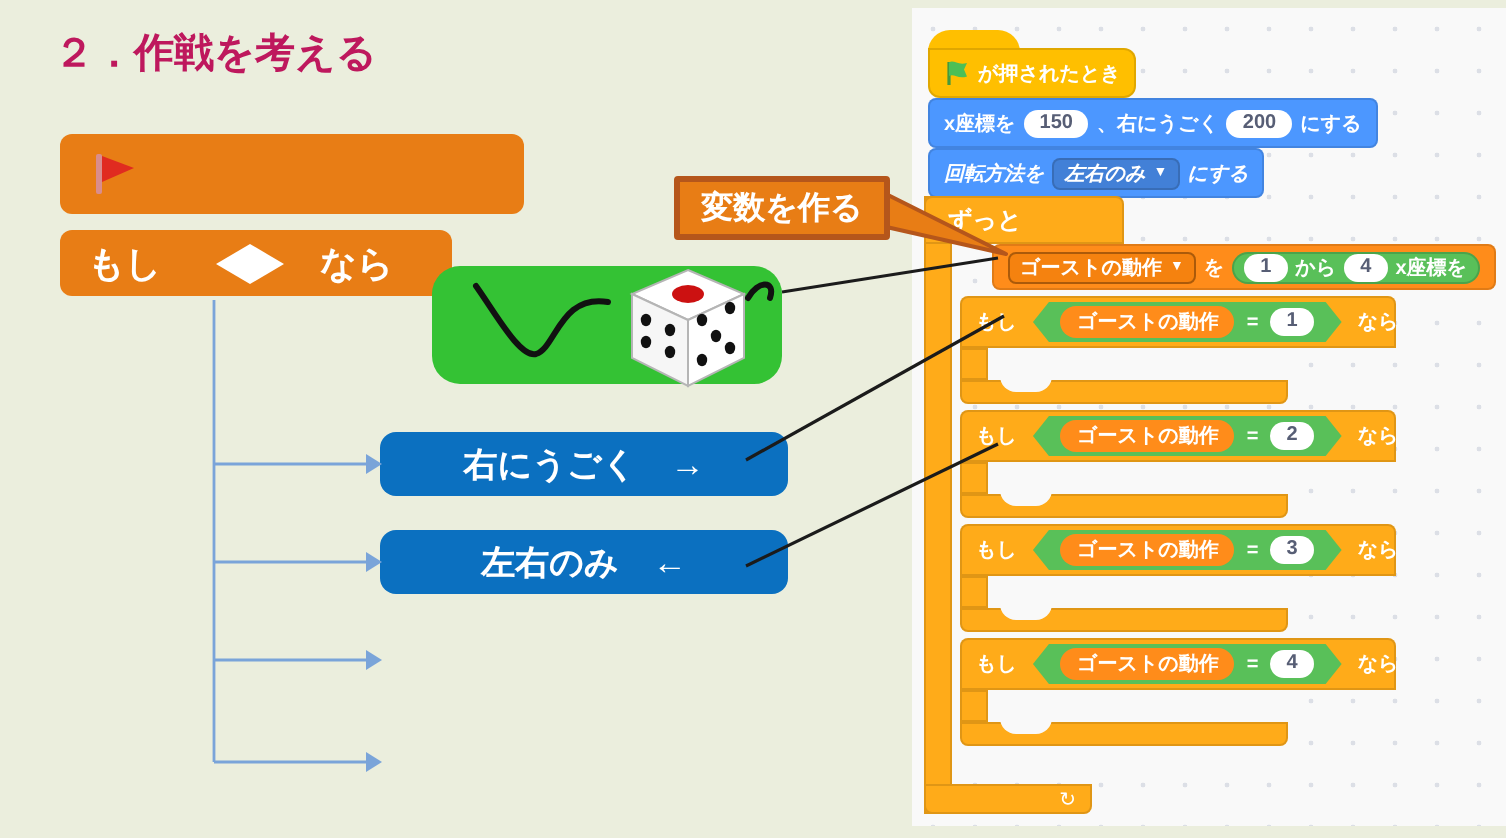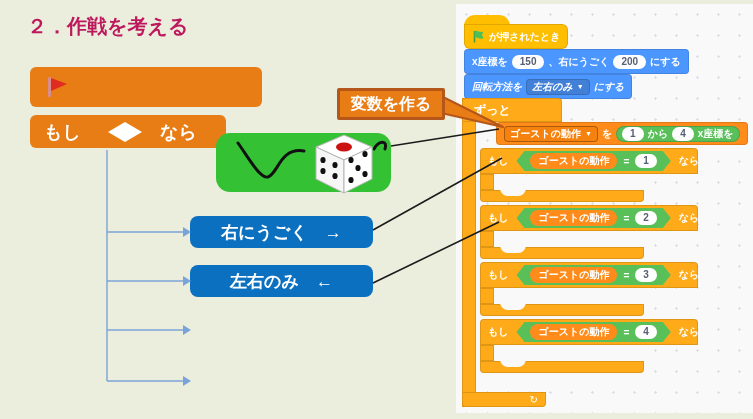--- a/index.html
+++ b/index.html
@@ -14,21 +14,21 @@
            border-radius:6px;color:#fff;font-size:18px;font-weight:bold;}
   .ifshape .w1{position:absolute;left:14px;top:5px;}
   .ifshape .w2{position:absolute;left:130px;top:5px;}
   .diamond{position:absolute;left:78px;top:7px;width:34px;height:20px;background:#fff;
            clip-path:polygon(50% 0,100% 50%,50% 100%,0 50%);}
   .greenbox{position:absolute;left:216px;top:133px;width:175px;height:59px;background:#34c234;
             border-radius:14px;overflow:visible;}
   .callout{position:absolute;left:337px;top:88px;width:108px;height:32px;background:#e87d15;
            border:3px solid #b5561b;box-sizing:border-box;border-radius:2px;color:#fff;
            font-size:16px;font-weight:bold;display:flex;align-items:center;justify-content:center;z-index:12;}
-  .opt{position:absolute;left:190px;width:183px;height:32px;background:#0b70c0;border-radius:8px;
+  .opt{position:absolute;left:190px;width:204px;height:32px;background:#0b70c0;border-radius:8px;
        color:#fff;font-weight:bold;font-size:17px;display:flex;align-items:center;justify-content:center;z-index:6;cursor:pointer;}
   .connectors{position:absolute;left:0;top:0;z-index:10;pointer-events:none;}
   
   .workspace{position:absolute;left:456px;top:4px;width:335px;height:409px;background:#f9f9f9;
              background-image:radial-gradient(#dcdfe6 1.2px,transparent 1.3px);background-size:21px 21px;z-index:1;}
   .sb{position:absolute;display:flex;align-items:center;gap:4px;padding:0 8px;height:25px;border-radius:4px;
       color:#fff;font-size:10px;font-weight:bold;white-space:nowrap;box-shadow:inset 0 0 0 1px rgba(0,0,0,.12);}
   .oval{background:#fff;color:#575e75;border-radius:12px;padding:1px 8px;font-size:10px;font-weight:bold;line-height:12px;}
   .drop{border-radius:4px;padding:1px 6px;display:flex;gap:4px;align-items:center;font-size:10px;}
   .drop.motion{background:#4280d7;box-shadow:inset 0 0 0 1px rgba(0,0,0,.15);}

